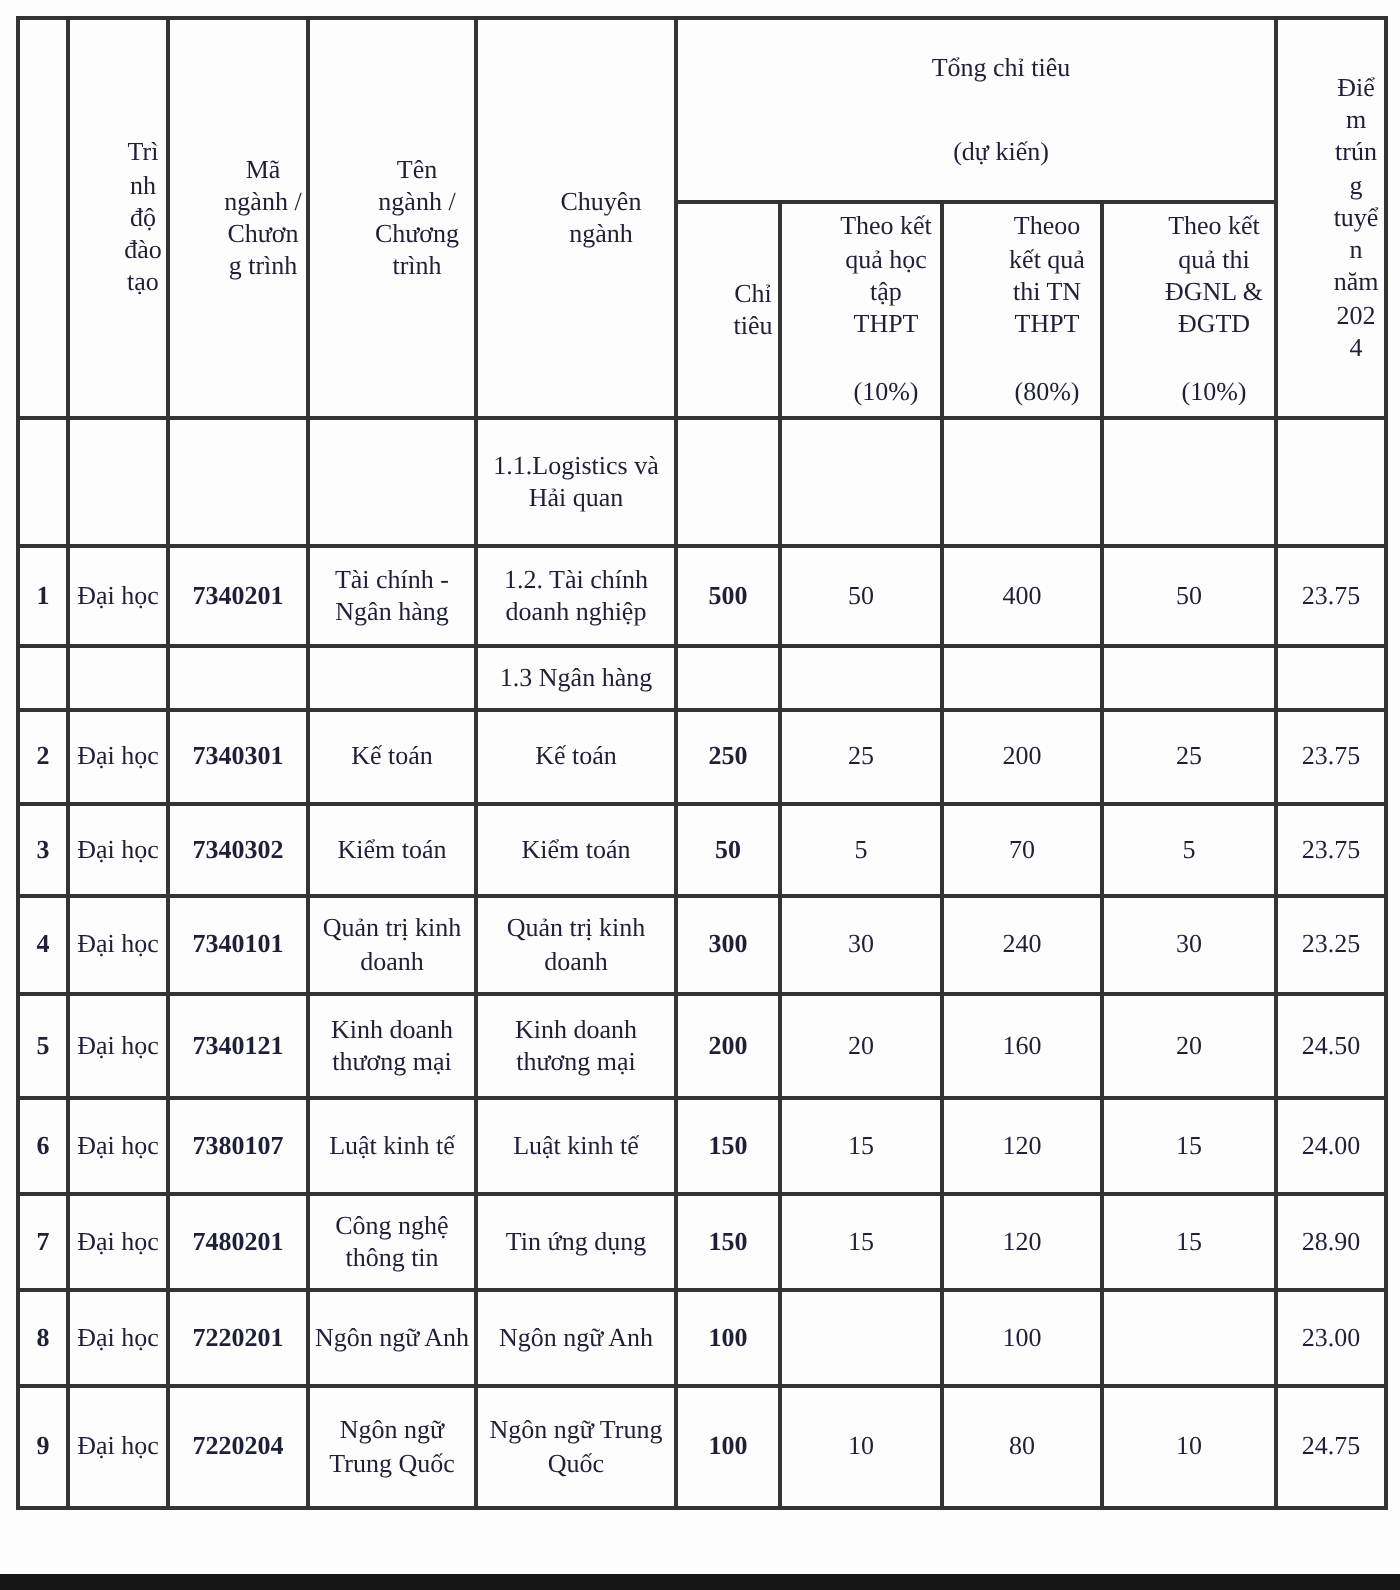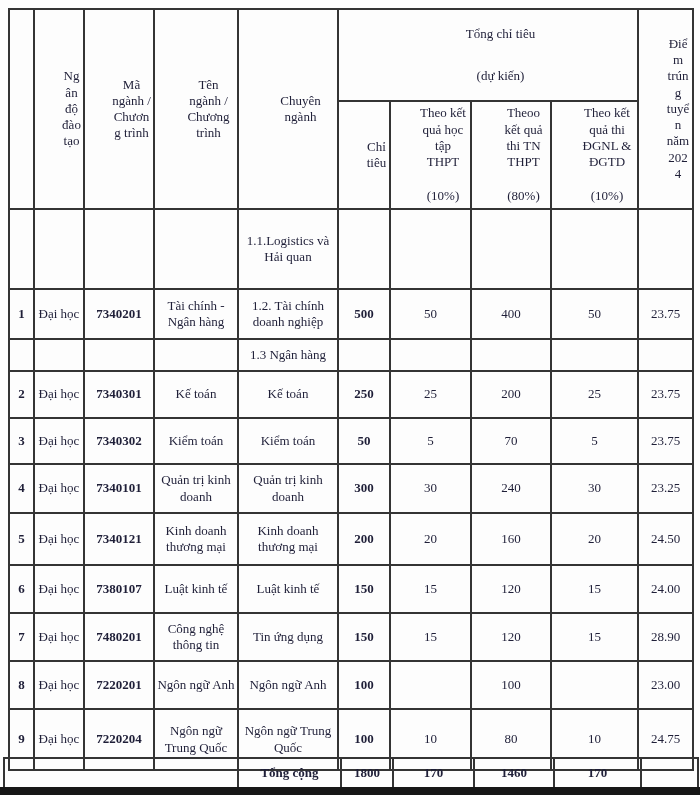--- a/index.html
+++ b/index.html
@@ -43,21 +43,21 @@
         <col style="width:100px">
         <col style="width:52px">
       <col style="width:81px">
         <col style="width:80px">
         <col style="width:87px">
       <col style="width:55px">
     </colgroup>
     <thead>
       <tr style="height:92px">
         <th rowspan="2">TT</th>
-        <th rowspan="2">Ngân độ đào tạo</th>
+        <th rowspan="2">Trình độ đào tạo</th>
         <th rowspan="2">Mã ngành / Chương trình</th>
         <th rowspan="2">Tên ngành / Chương trình</th>
         <th rowspan="2">Chuyên ngành</th>
         <th colspan="4">
           <div>Tổng chỉ tiêu</div>
           <div class="tq-line2">(dự kiến)</div>
         </th>
         <th rowspan="2">Điểm trúng tuyển năm 2024</th>
       </tr>
       <tr style="height:108px">
@@ -70,21 +70,21 @@
           <div>Theoo kết quả thi TN THPT</div>
           <div class="pct">(80%)</div>
         </th>
         <th>
           <div>Theo kết quả thi ĐGNL &amp; ĐGTD</div>
           <div class="pct">(10%)</div>
         </th>
       </tr>
     </thead>
     <tbody>
-      <tr style="height:80px">
+      <tr style="height:64px">
         <td class="b"></td>
         <td></td>
         <td class="b"></td>
         <td></td>
         <td>1.1.Logistics và Hải quan</td>
         <td class="b"></td>
         <td></td>
         <td></td>
         <td></td>
         <td></td>
@@ -205,37 +205,15 @@
         <td>Ngôn ngữ Trung Quốc</td>
         <td class="b">100</td>
         <td>10</td>
         <td>80</td>
         <td>10</td>
         <td>24.75</td>
       </tr>
     </tbody>
   </table>
 
-  <table class="total-table">
-    <colgroup>
-      <col style="width:234px">
-        <col style="width:103px">
-        <col style="width:52px">
-      <col style="width:81px">
-        <col style="width:80px">
-        <col style="width:87px">
-      <col style="width:57px">
-    </colgroup>
-    <tbody>
-      <tr style="height:30px">
-        <td></td>
-        <td class="b">Tổng cộng</td>
-        <td class="b">1800</td>
-        <td class="b">170</td>
-        <td class="b">1460</td>
-        <td class="b">170</td>
-        <td></td>
-      </tr>
-    </tbody>
-  </table>
 
   <div class="bottom-strip"></div>
 </div>
 
 </body></html>

